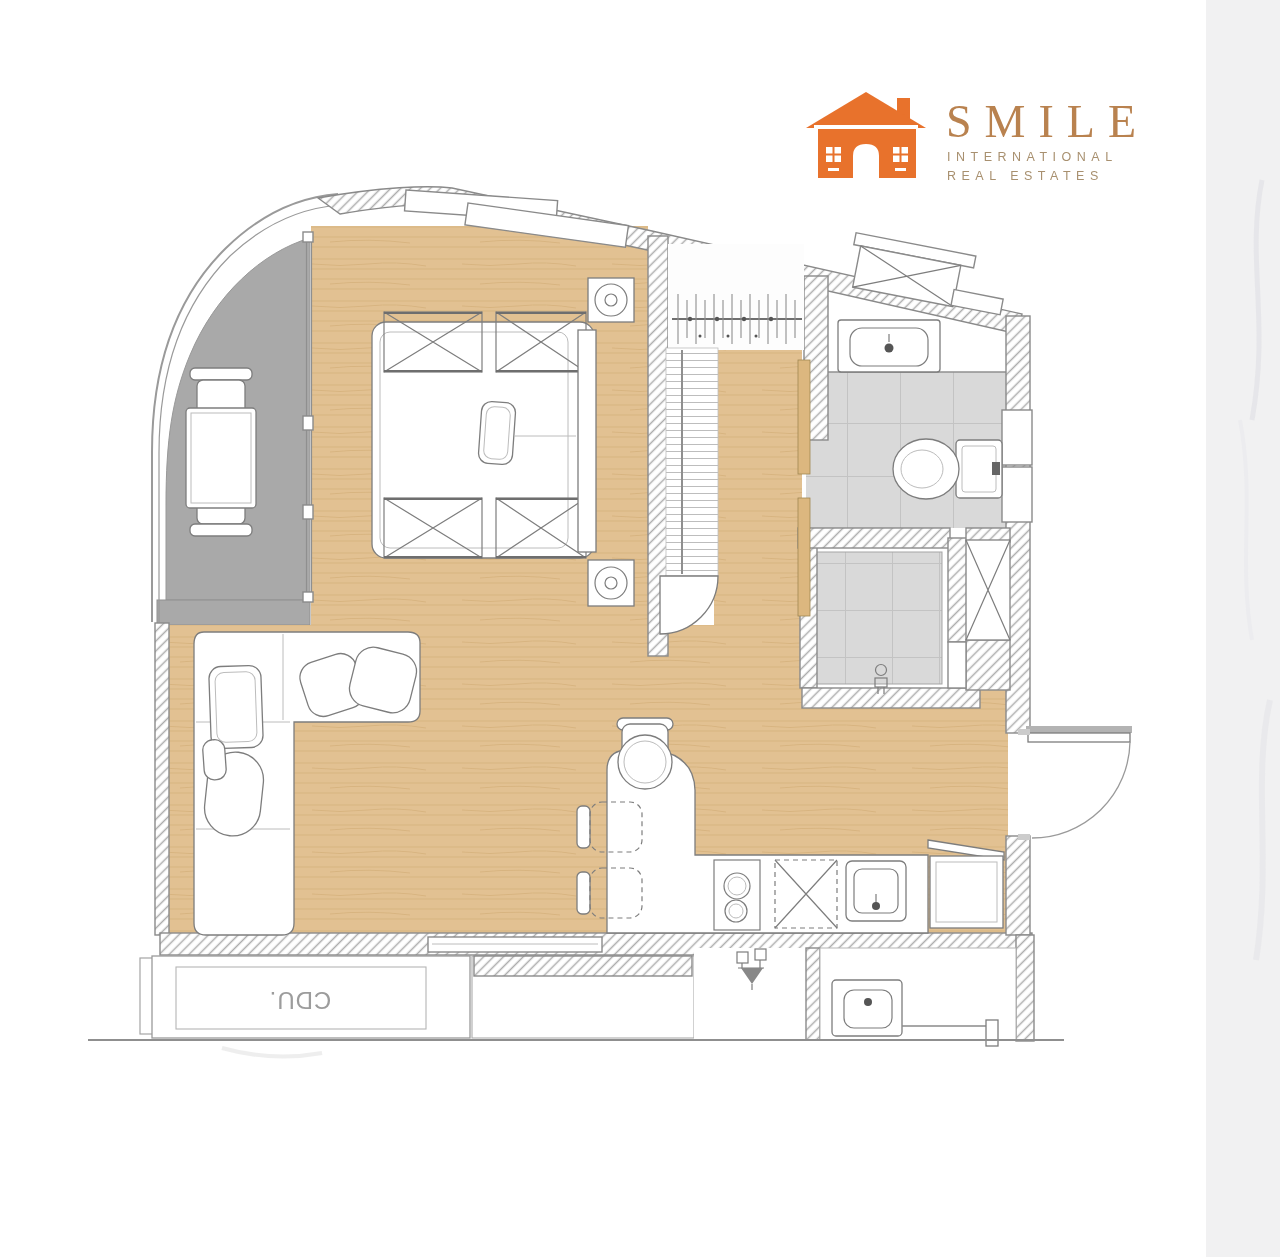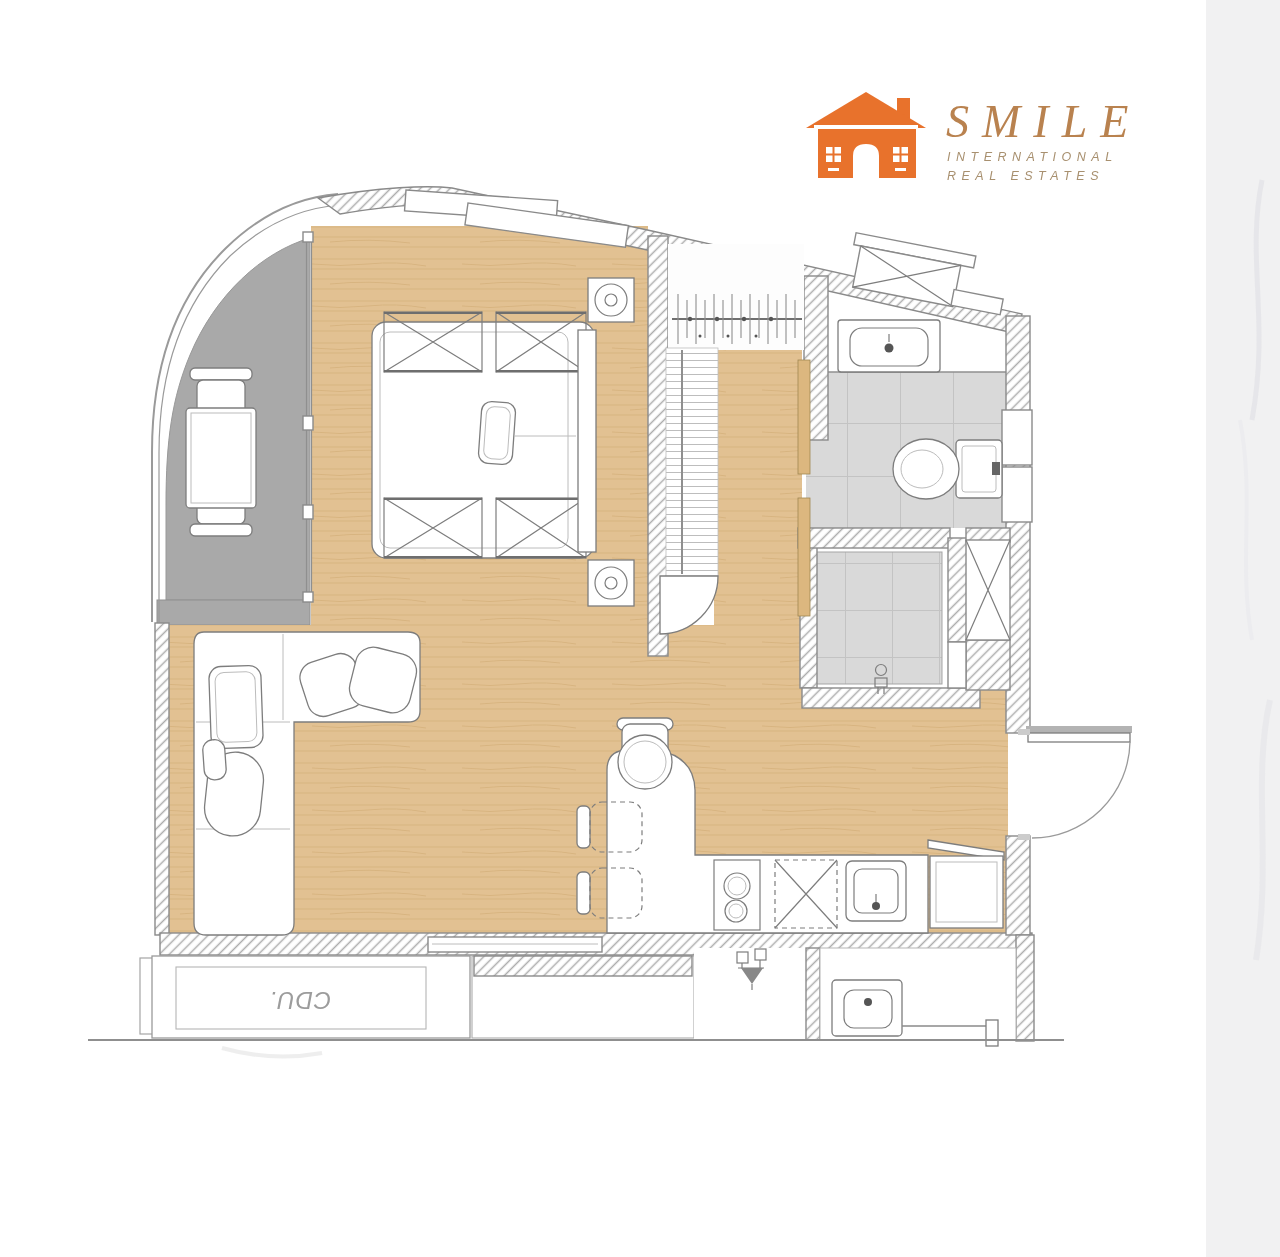--- a/index.html
+++ b/index.html
@@ -1,17 +1,17 @@
 <!DOCTYPE html>
 <html style="--brand_orange: #e8722c; --logo_text: #b9824f; --logo_subtext: #a8906f; --wall_stroke: #8a8a8a; --hatch_line: #adadad; --drawing_line: #7d7d7d; --wood_floor: #e2c192; --wood_grain: #cda76e; --balcony_floor: #a9a9a9; --tile_floor: #d9d9d9; --tile_grid: #c3c3c3; --shelf_line: #bdbdbd; --closet_panel: #dcb77f; --marble_band: #f1f1f2; --ground_line: #8f8f8f;"><head>
 <meta charset="utf-8">
 <style>
   html,body{margin:0;padding:0;background:#fff;}
   .canvas{position:relative;width:1280px;height:1257px;background:#fff;overflow:hidden;
-          font-family:"Liberation Sans",sans-serif;font-style:italic;}
+          font-family:"Liberation Sans",sans-serif;}
   svg{display:block}
   
   .wbase{fill:var(--wood_floor,#e2c192)}
   .wgrain{fill:none;stroke:var(--wood_grain,#cda76e);stroke-width:1;opacity:.5}
   .tbase{fill:var(--tile_floor,#d9d9d9)}
   .tgrid{fill:none;stroke:var(--tile_grid,#c3c3c3);stroke-width:1}
   .hl{stroke:var(--hatch_line,#adadad);stroke-width:1.5}
   .sl{stroke:var(--shelf_line,#bdbdbd);stroke-width:1}
   .hatch{fill:url(#hatchp);stroke:var(--wall_stroke,#8a8a8a);stroke-width:1.4}
   .wall{fill:#fff;stroke:var(--wall_stroke,#8a8a8a);stroke-width:1.4}

